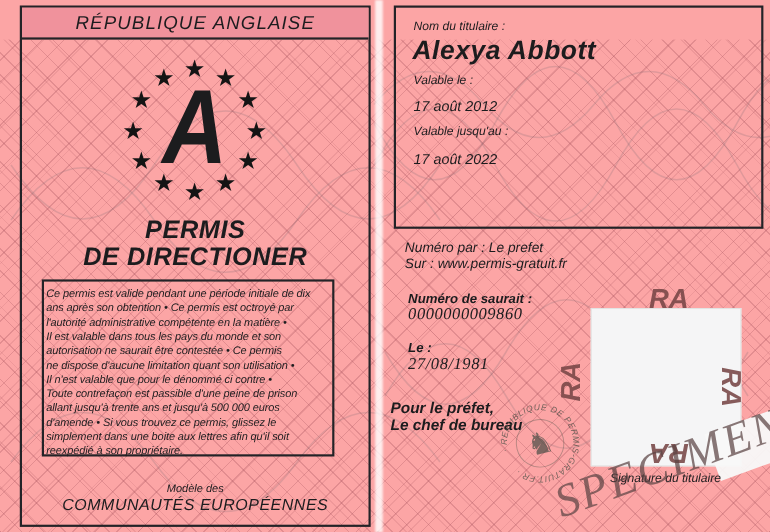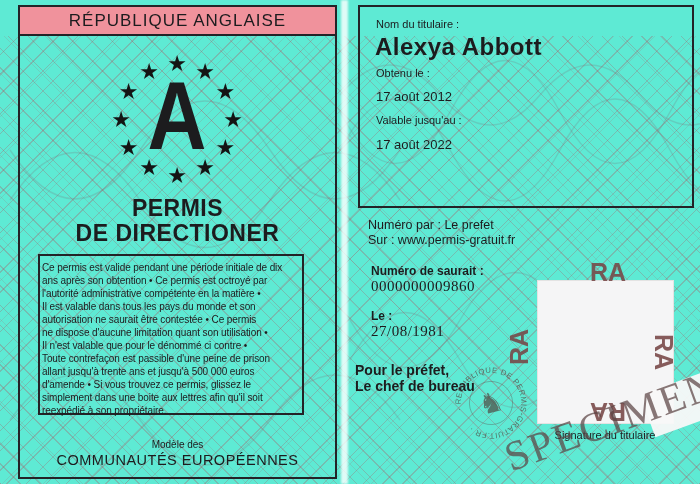--- a/index.html
+++ b/index.html
@@ -1,20 +1,21 @@
 <!DOCTYPE html>
 <html><head>
 <meta charset="utf-8">
 <style>
   html,body{margin:0;padding:0;background:#e8e8e8;}
   .permit{
     position:relative; width:700px; height:484px; overflow:hidden;
-    background:#5eead4;
+    background:#fca5a5;
     font-family:"Liberation Sans","DejaVu Sans",sans-serif;
     color:#1c1c1e;
+    font-style:italic;
   }
   
   .pattern{
     position:absolute; left:0; right:0; top:36px; bottom:0; z-index:0;
     background-image:
       repeating-linear-gradient(45deg,  rgba(170,85,95,.30) 0 1px, transparent 1px 14px),
       repeating-linear-gradient(-45deg, rgba(170,85,95,.30) 0 1px, transparent 1px 14px),
       repeating-linear-gradient(45deg,  rgba(170,85,95,.16) 0 1px, transparent 1px 29px),
       repeating-linear-gradient(-45deg, rgba(170,85,95,.16) 0 1px, transparent 1px 29px);
   }
@@ -167,21 +168,21 @@
 
     <div class="left-footer">
       <div class="l1">Modèle des</div>
       <div class="l2">COMMUNAUTÉS EUROPÉENNES</div>
     </div>
   </div>
 
   <div class="right-box">
     <div class="rb-label" style="top:11px">Nom du titulaire :</div>
     <div class="rb-name">Alexya Abbott</div>
-    <div class="rb-label" style="top:60px">Obtenu le :</div>
+    <div class="rb-label" style="top:60px">Valable le :</div>
     <div class="rb-val" style="top:82px">17 août 2012</div>
     <div class="rb-label" style="top:107px">Valable jusqu'au :</div>
     <div class="rb-val" style="top:130px">17 août 2022</div>
   </div>
 
   <div class="issued">
     <div>Numéro par : Le prefet</div>
     <div>Sur : www.permis-gratuit.fr</div>
   </div>
 

